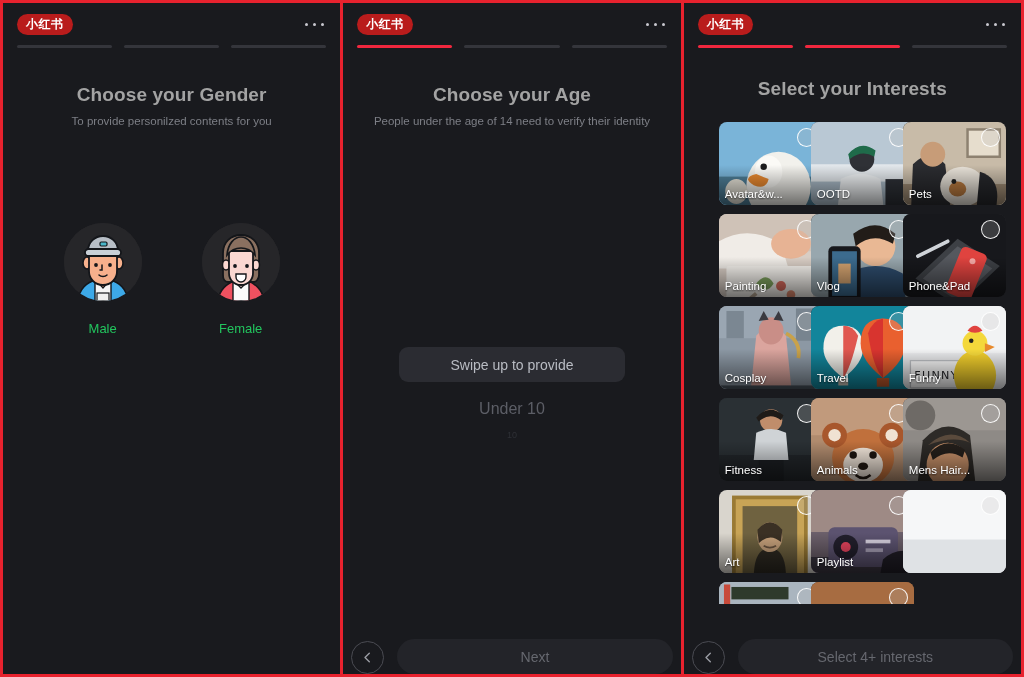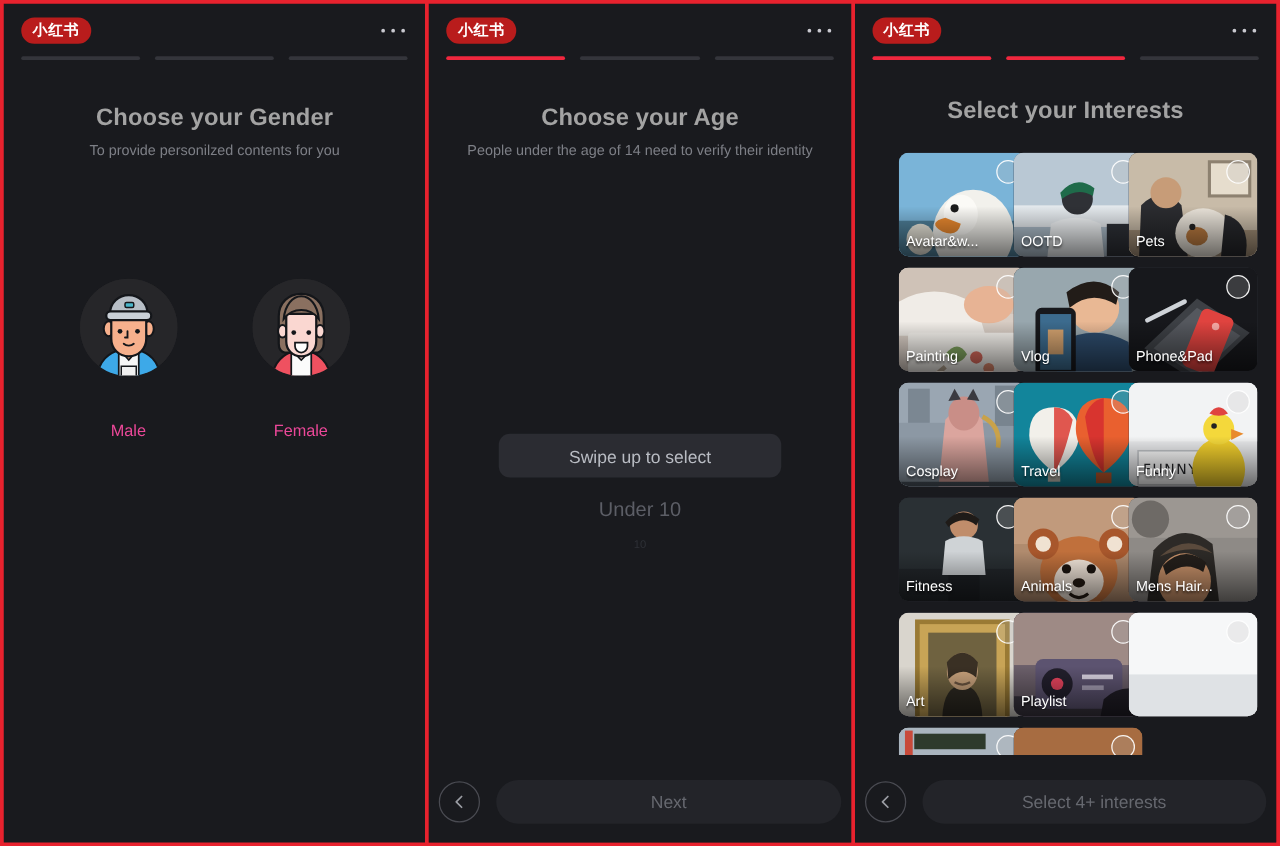--- a/index.html
+++ b/index.html
@@ -70,21 +70,21 @@
     display: flex; justify-content: center; gap: 60px;
     margin-top: 96px;
   }
   .gender-item { display: flex; flex-direction: column; align-items: center; cursor: pointer;}
   .avatar-circle {
     width: 78px; height: 78px; border-radius: 50%;
     background: #262629;
     overflow: hidden; position: relative;
   }
   .avatar-circle svg { display: block; width: 78px; height: 78px; }
-  .gender-label { margin-top: 36px; color: #ec4899; font-size: 13px; }
+  .gender-label { margin-top: 20px; color: #22c55e; font-size: 13px; }
 
   
   .age-wrap {
     position: absolute; left: 0; right: 0; top: 344px;
     display: flex; flex-direction: column; align-items: center;
   }
   .swipe-box {
     width: 226px; height: 35px;
     background: #2b2c32; border-radius: 9px;
     display: flex; align-items: center; justify-content: center;
@@ -128,21 +128,21 @@
     color: #ffffff; font-size: 11.5px;
     text-shadow: 0 1px 2px rgba(0,0,0,0.7);
     white-space: nowrap; overflow: hidden;
   }
 
   
   .bottombar {
     position: absolute; left: 0; right: 0; bottom: 0;
     height: 66px;
     background: #191a1e;
-    display: flex; align-items: center; gap: 13px;
+    display: flex; align-items: flex-end; gap: 13px;
     padding: 0 8px;
   }
   .back-btn {
     width: 33px; height: 33px; border-radius: 50%;
     border: 1px solid #4a4b52;
     display: flex; align-items: center; justify-content: center;
     flex: 0 0 auto; cursor: pointer;
   }
   .back-btn svg { display:block; }
   .cta {
@@ -246,21 +246,21 @@
     <div class="progress">
       <div class="bar active"></div>
       <div class="bar"></div>
       <div class="bar"></div>
     </div>
     <div class="heading-wrap">
       <div class="heading">Choose your Age</div>
       <div class="subheading">People under the age of 14 need to verify their identity</div>
     </div>
     <div class="age-wrap">
-      <div class="swipe-box">Swipe up to select</div>
+      <div class="swipe-box">Swipe up to provide</div>
       <div class="age-opt1">Under 10</div>
       <div class="age-opt2">10</div>
     </div>
     <div class="bottombar">
       <div class="back-btn">
         <svg width="13" height="13" viewBox="0 0 13 13">
           <path d="M8.3 2.2L4 6.5l4.3 4.3" fill="none" stroke="#9a9ca3" stroke-width="1.4" stroke-linecap="round" stroke-linejoin="round"></path>
         </svg>
       </div>
       <div class="cta">Next</div>

